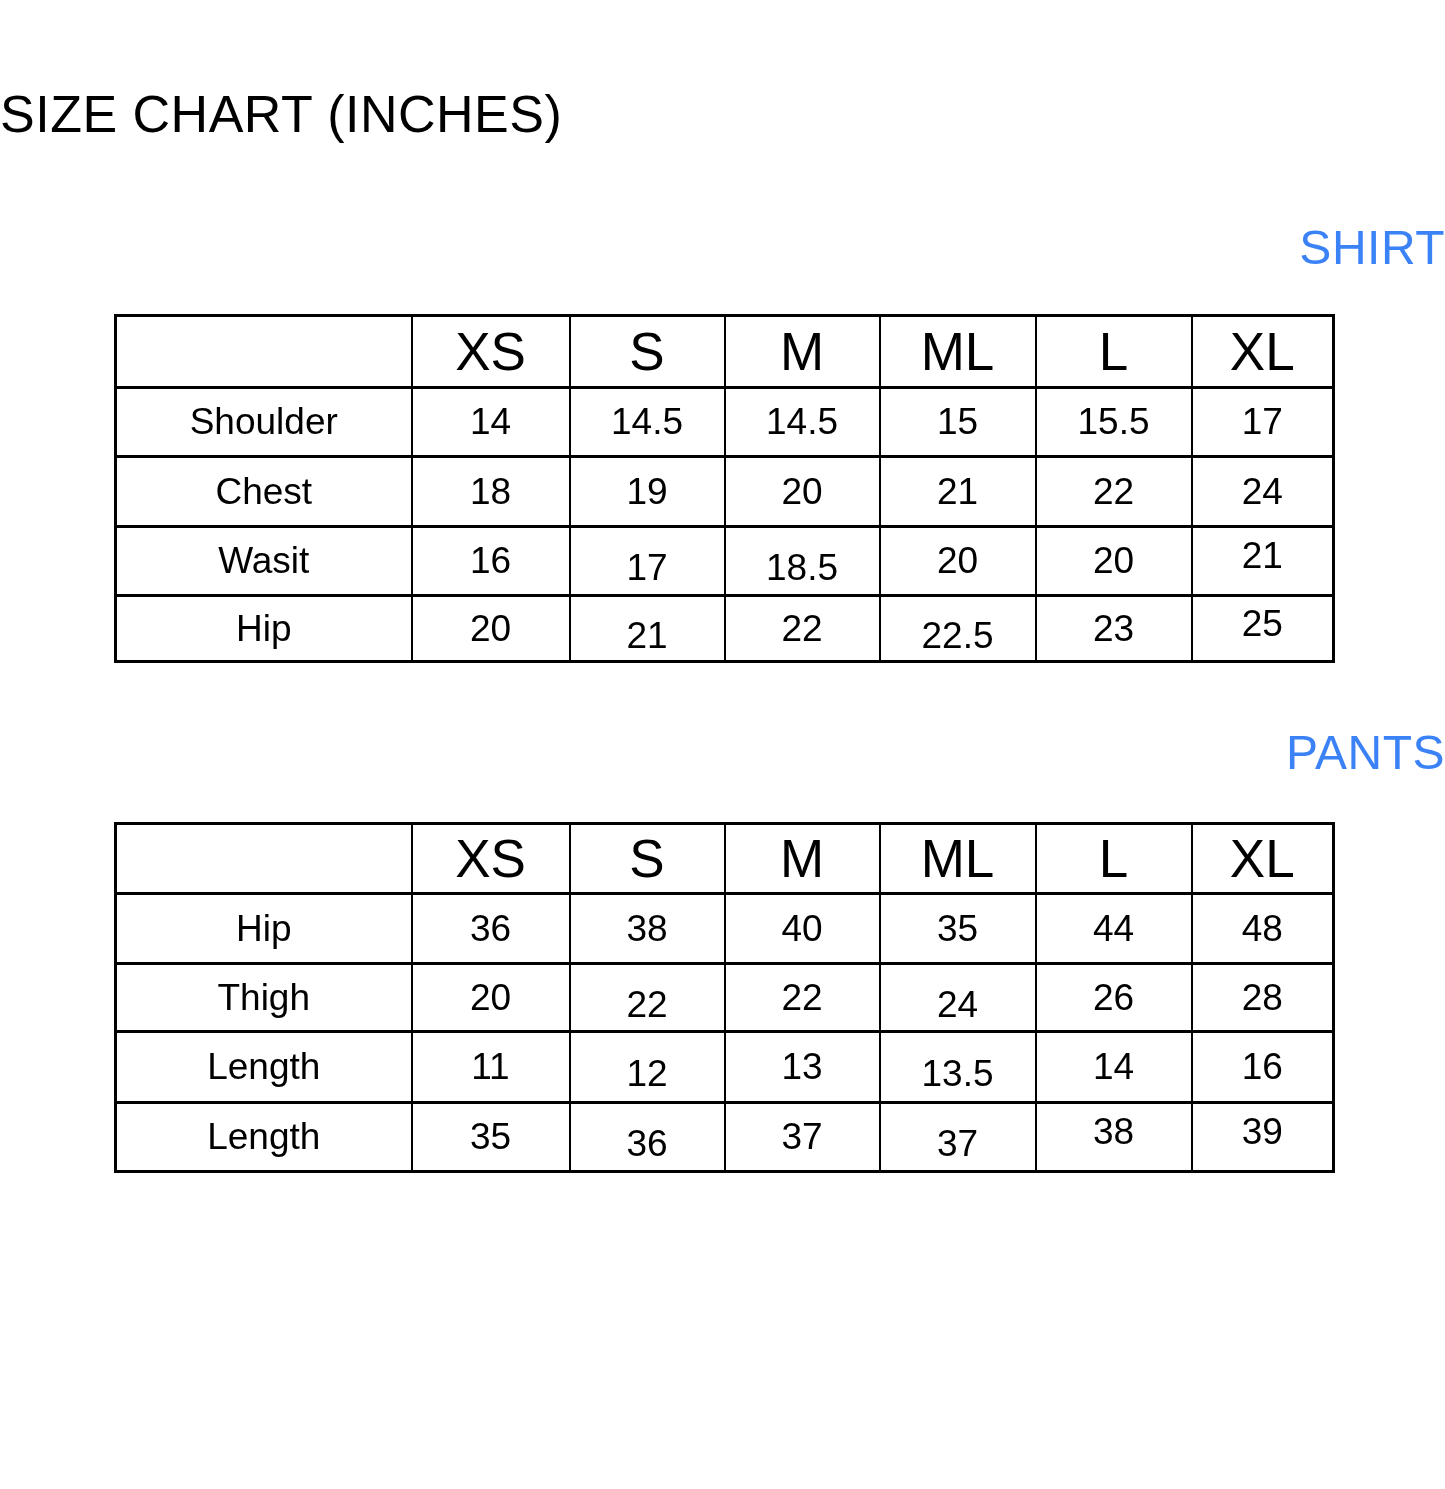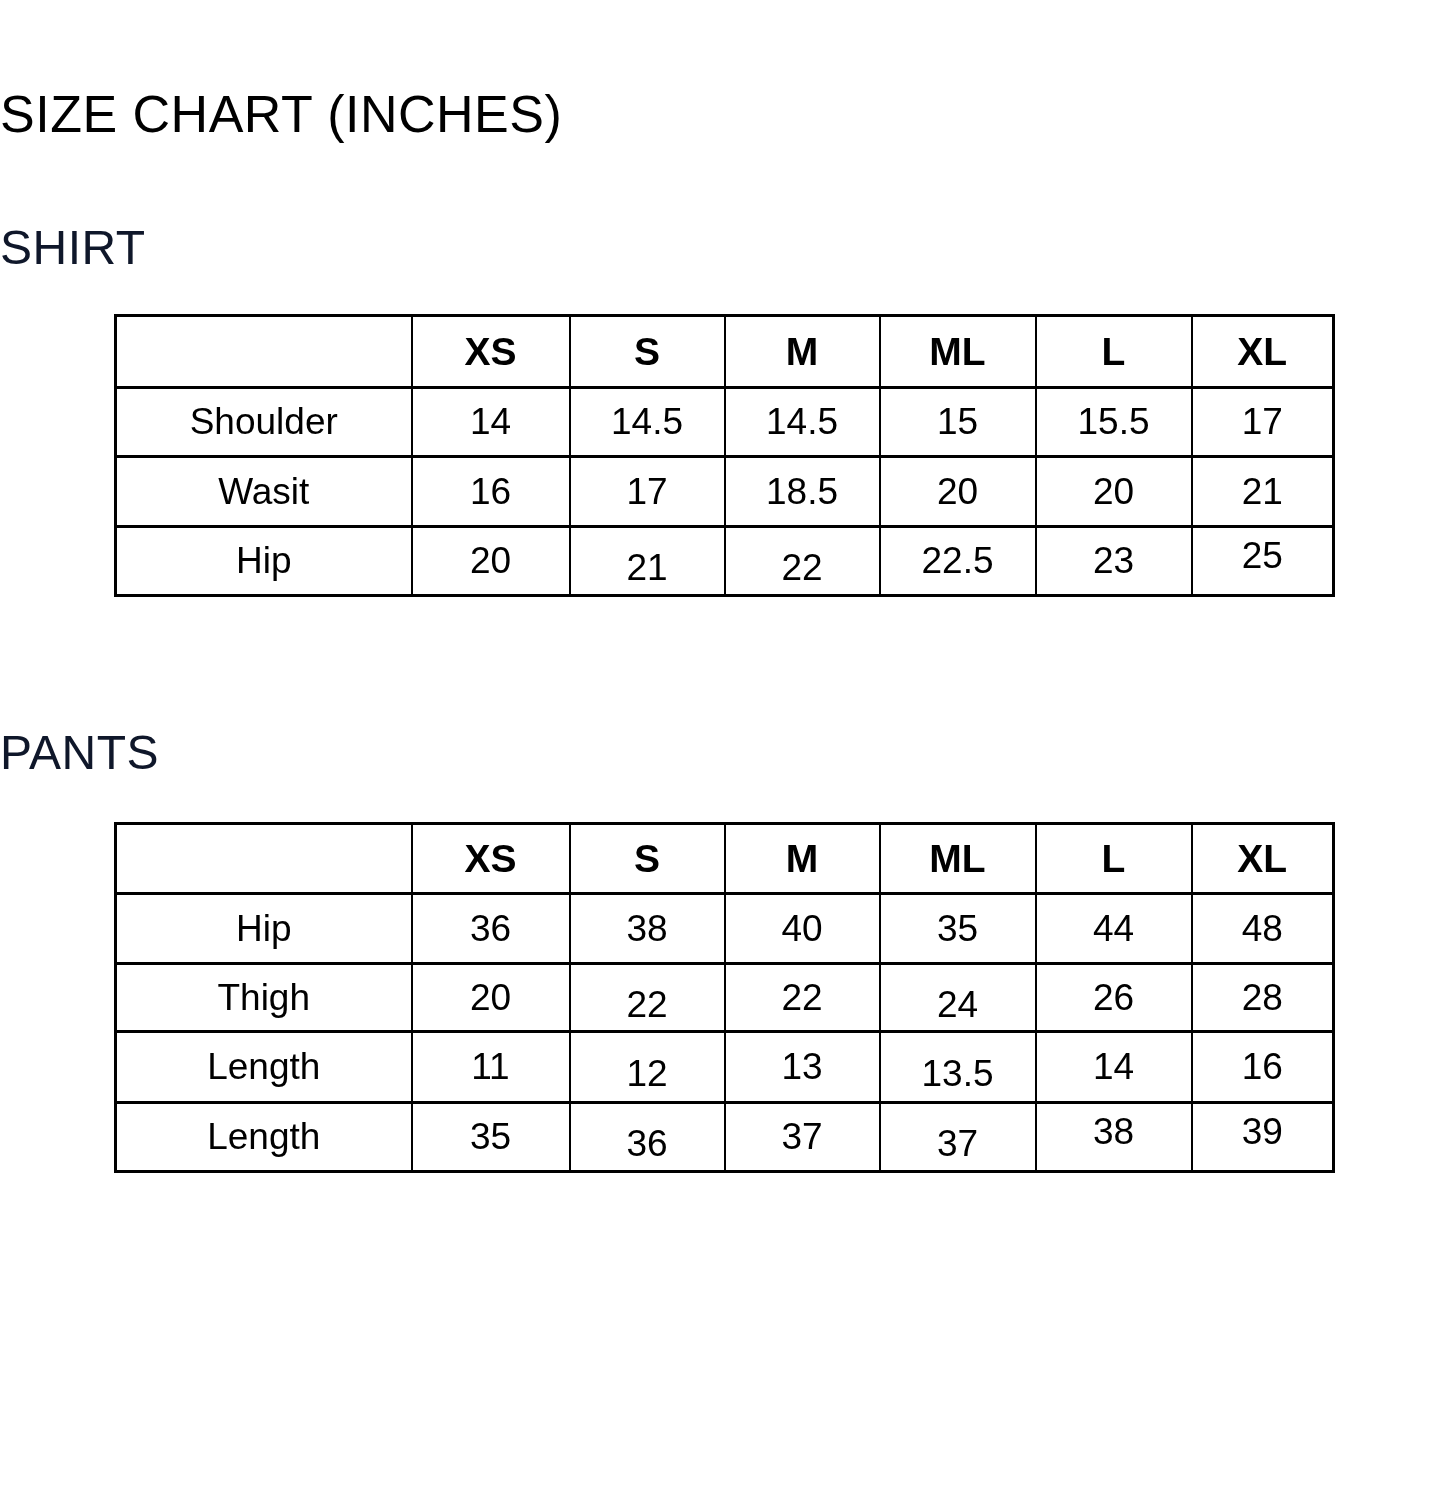--- a/index.html
+++ b/index.html
@@ -23,25 +23,25 @@
     text-align: left;
     font-size: 52px;
     line-height: 52px;
     letter-spacing: 0.5px;
     color: #000;
   }
   .section-heading {
     position: absolute;
     left: 0;
     width: 100%;
-    text-align: left;
+    text-align: right;
     font-size: 48px;
     line-height: 48px;
     letter-spacing: 0.5px;
-    color: #0f172a;
+    color: #3b82f6;
   }
   #shirt-heading { top: 224px; }
   #pants-heading { top: 729px; }
 
   table.size-table {
     position: absolute;
     left: 114px;
     width: 1218px;
     border-collapse: collapse;
     table-layout: fixed;
@@ -55,22 +55,21 @@
     border: 2px solid #000;
     border-top-width: 3px;
     border-bottom-width: 3px;
     text-align: center;
     vertical-align: middle;
     font-size: 37px;
     color: #000;
     overflow: hidden;
   }
   table.size-table tr:first-child td {
-    font-size: 39px;
-    font-weight: bold;
+    font-size: 53px;
   }
 
   
   #shirt-table tr:nth-child(1) { height: 72px; }
   #shirt-table tr:nth-child(2) { height: 69px; }
   #shirt-table tr:nth-child(3) { height: 70px; }
   #shirt-table tr:nth-child(4) { height: 69px; }
   #shirt-table tr:nth-child(5) { height: 66px; }
 
   #pants-table tr:nth-child(1) { height: 70px; }
@@ -127,20 +126,29 @@
     <tr>
       <td>Shoulder</td>
       <td>14</td>
       <td>14.5</td>
       <td>14.5</td>
       <td>15</td>
       <td>15.5</td>
       <td>17</td>
     </tr>
     <tr>
+      <td>Chest</td>
+      <td>18</td>
+      <td>19</td>
+      <td>20</td>
+      <td>21</td>
+      <td>22</td>
+      <td>24</td>
+    </tr>
+    <tr>
       <td>Wasit</td>
       <td>16</td>
       <td>17</td>
       <td>18.5</td>
       <td>20</td>
       <td>20</td>
       <td>21</td>
     </tr>
     <tr>
       <td>Hip</td>

